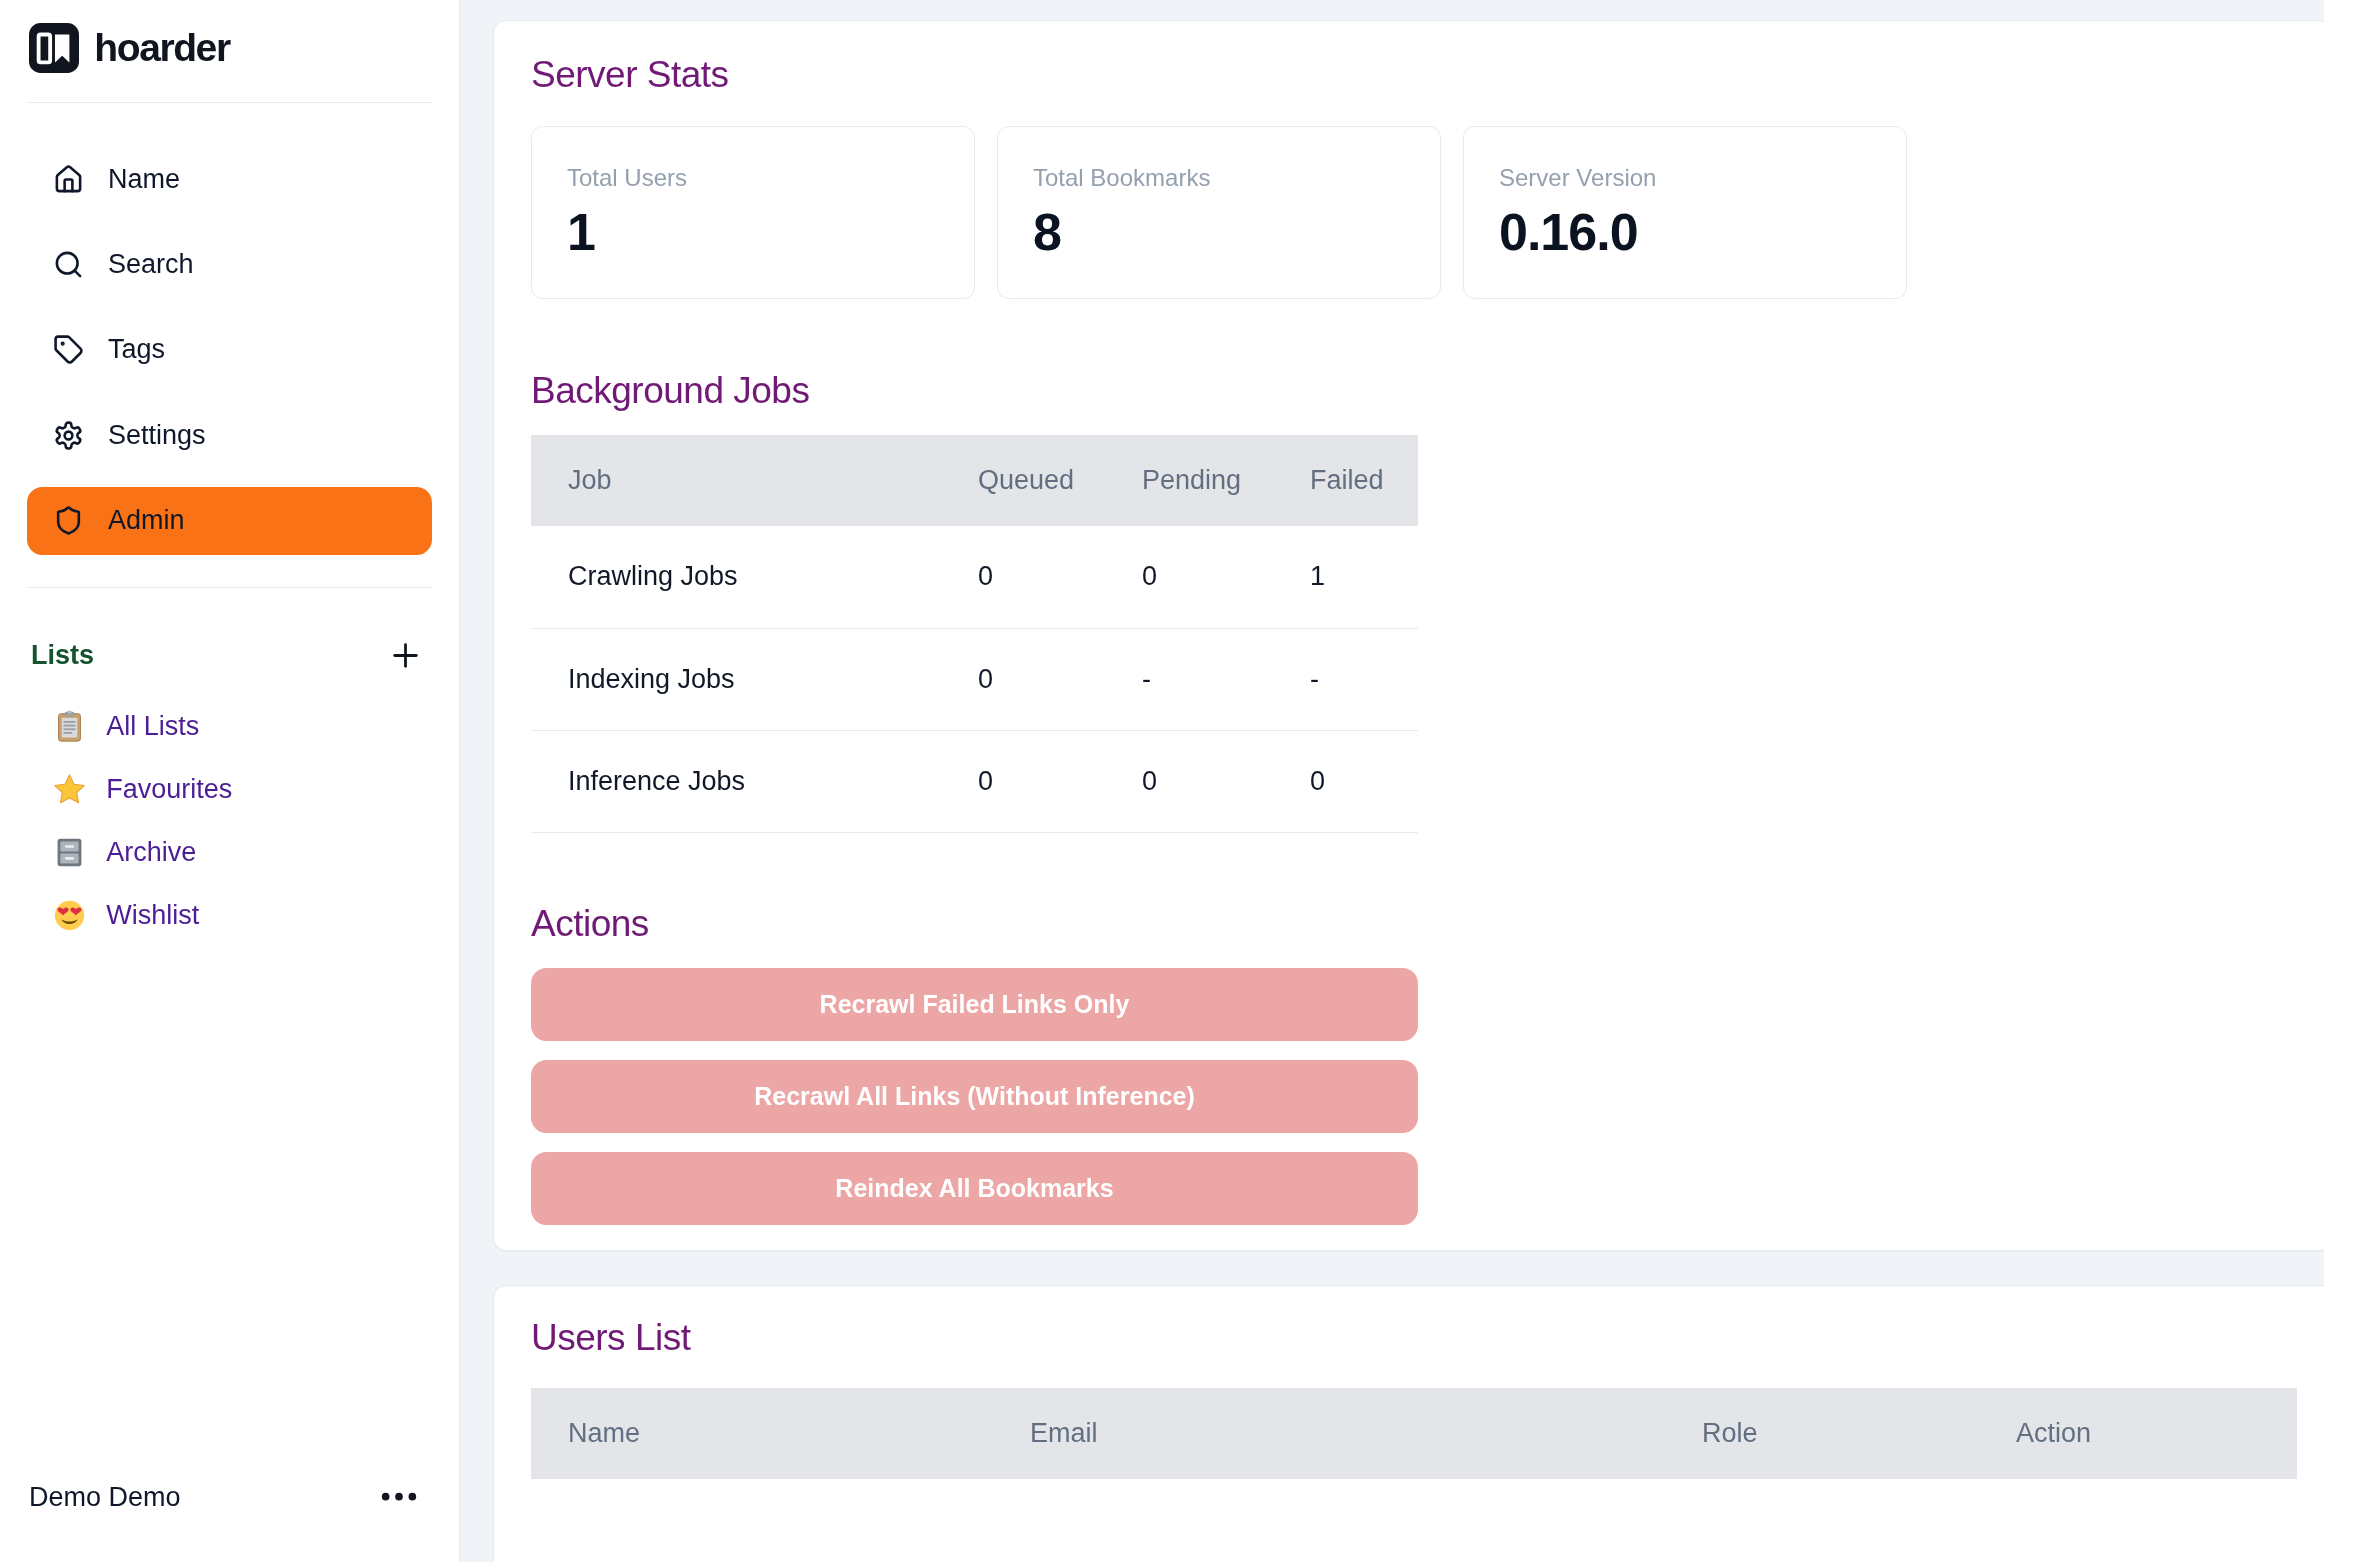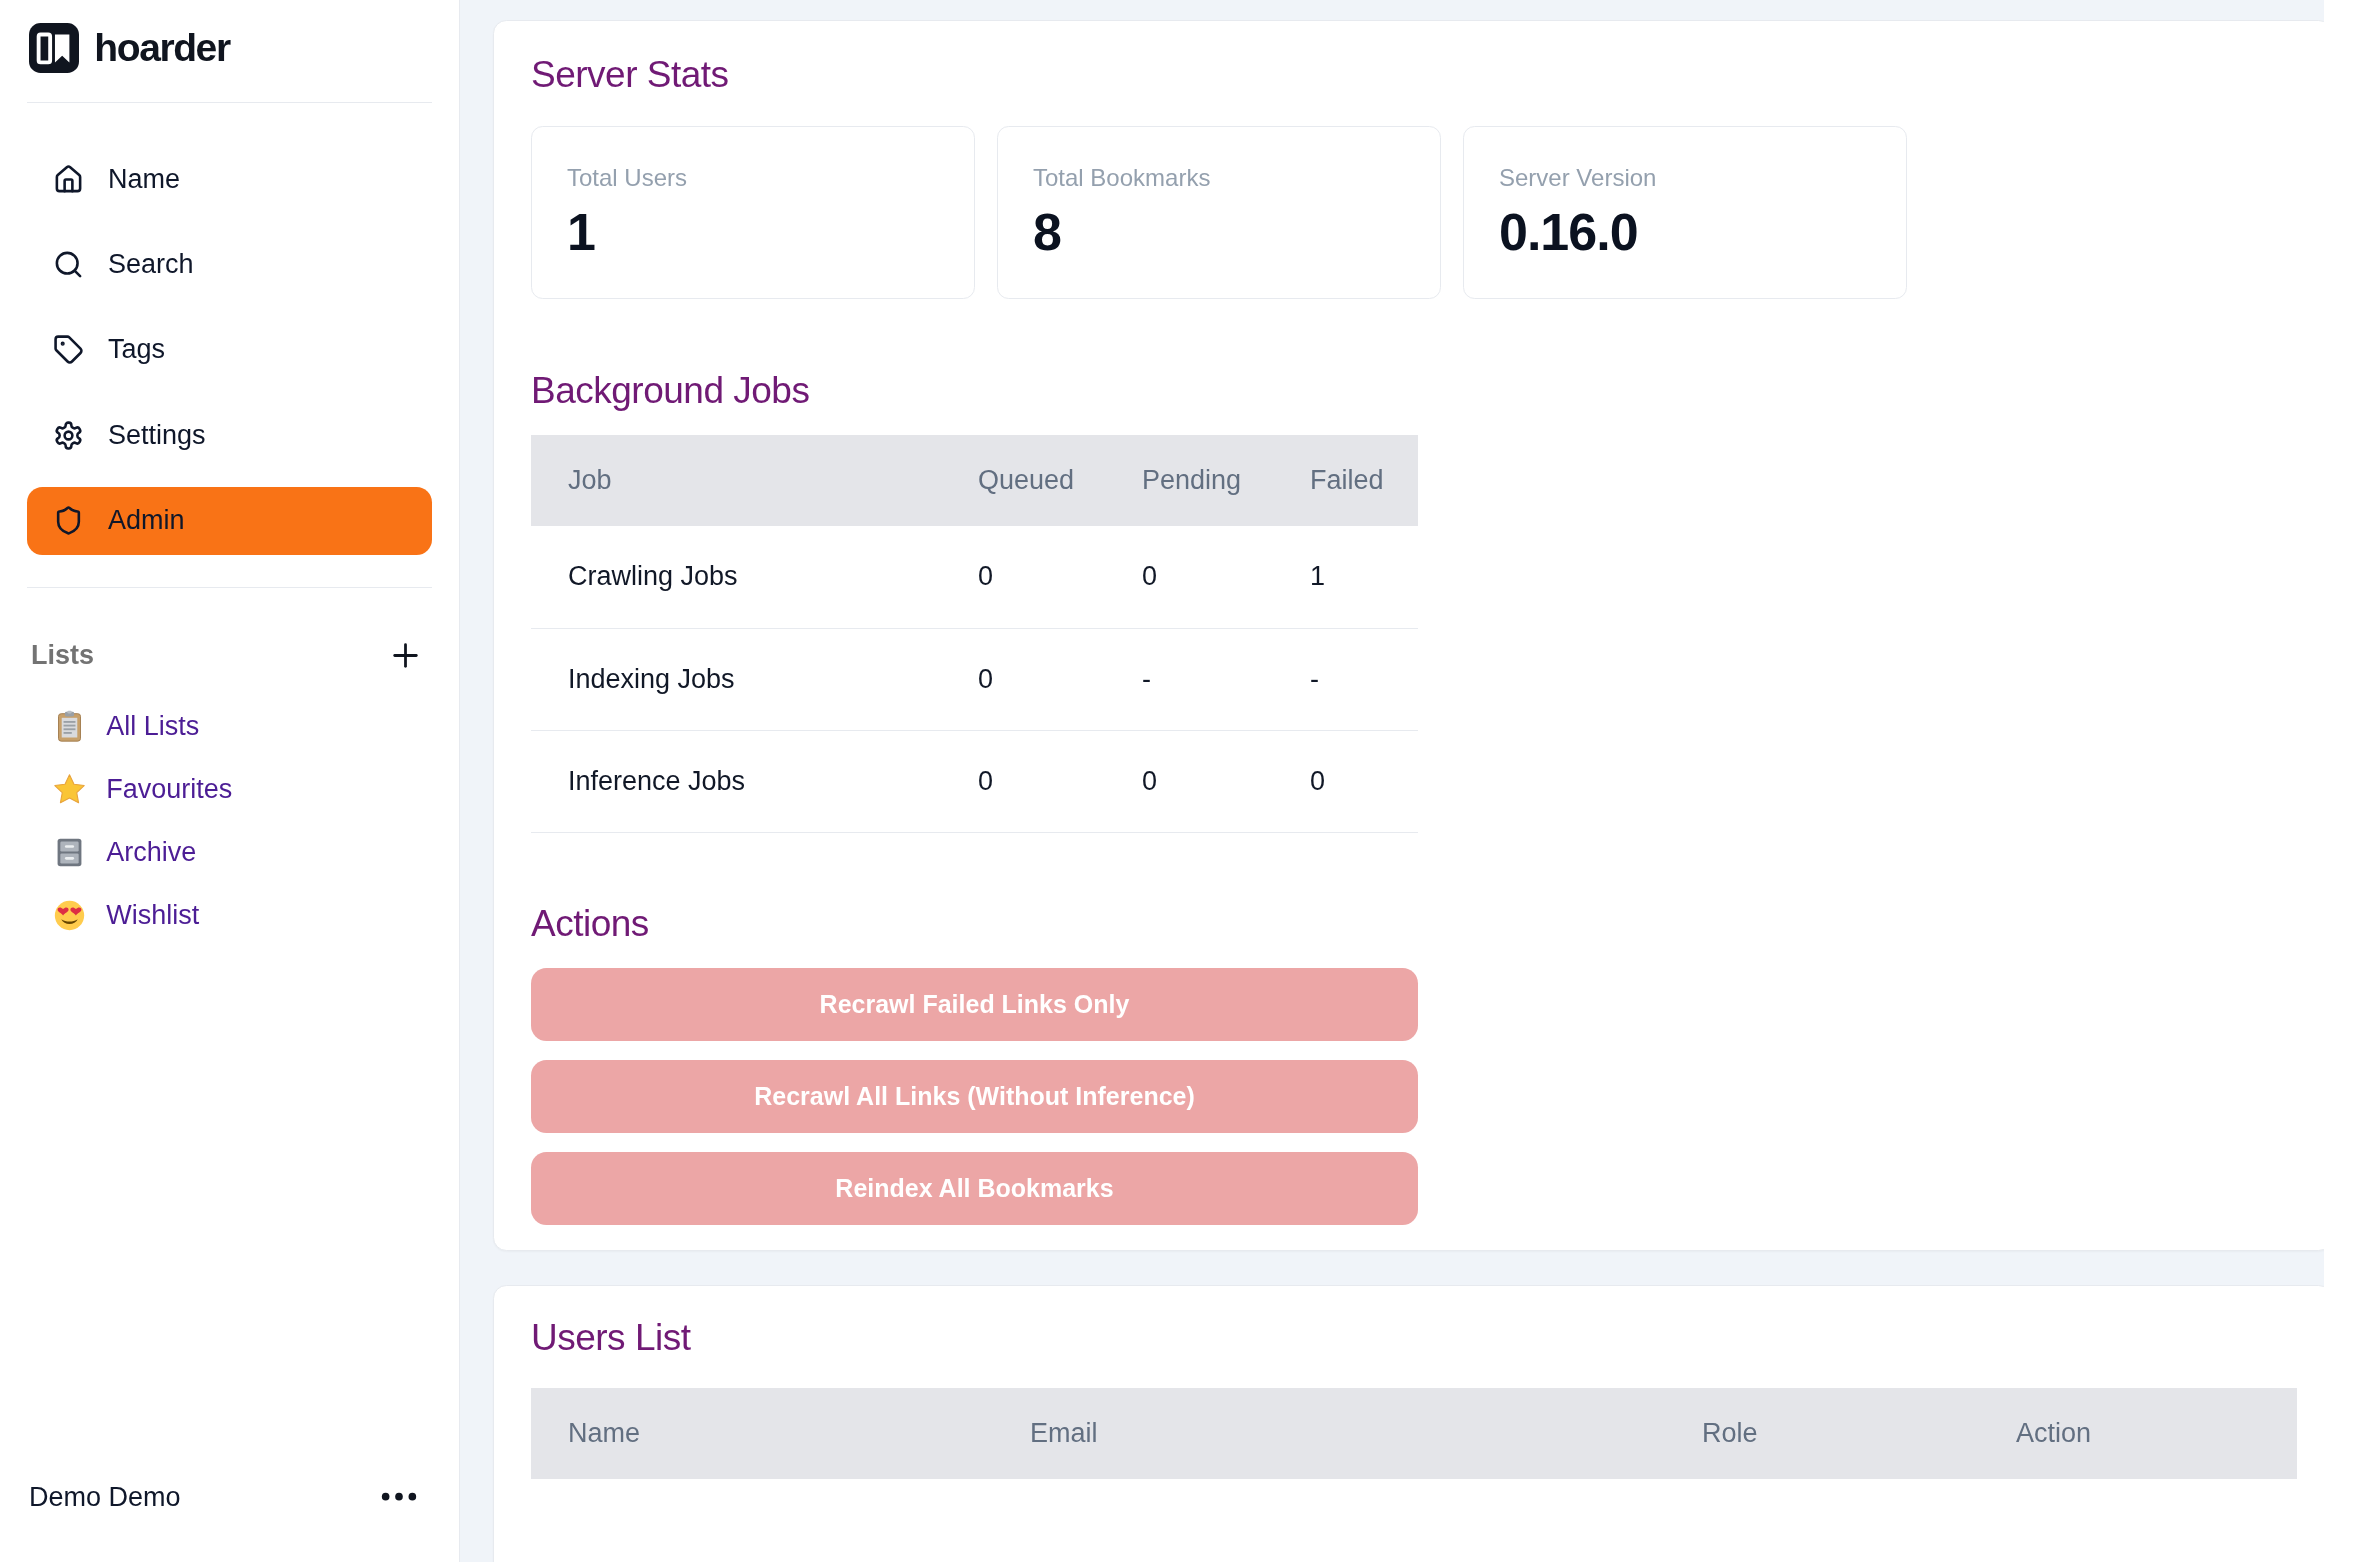--- a/index.html
+++ b/index.html
@@ -35,21 +35,21 @@
   .nav-item.active { background: #f97316; }
   .nav-label { font-size: 27px; font-weight: 500; color: #0f172a; }
   .nav-icon { display: flex; align-items: center; justify-content: center; width: 33px; height: 33px; color: #0f172a; }
   .nav-icon svg { width: 31px; height: 31px; }
 
   .lists-header {
     margin-top: 42px; height: 52px;
     display: flex; align-items: center; justify-content: space-between;
     padding: 0 5.8px 0 3.9px;
   }
-  .lists-title { font-size: 27px; font-weight: 700; color: #737373; }
+  .lists-title { font-size: 27px; font-weight: 700; color: #14532d; }
   .plus-btn { width: 42px; height: 42px; display: flex; align-items: center; justify-content: center; cursor: pointer; color: #10151f; }
 
   .lists { margin-top: 17.4px; display: flex; flex-direction: column; gap: 6.8px; }
   .list-item {
     height: 56px; border-radius: 13.5px;
     display: flex; align-items: center; gap: 19.3px;
     padding: 0 25px; cursor: pointer;
   }
   .list-emoji { width: 35px; height: 35px; display: flex; align-items: center; justify-content: center; }
   .list-label { font-size: 27px; color: #4c1d95; }

